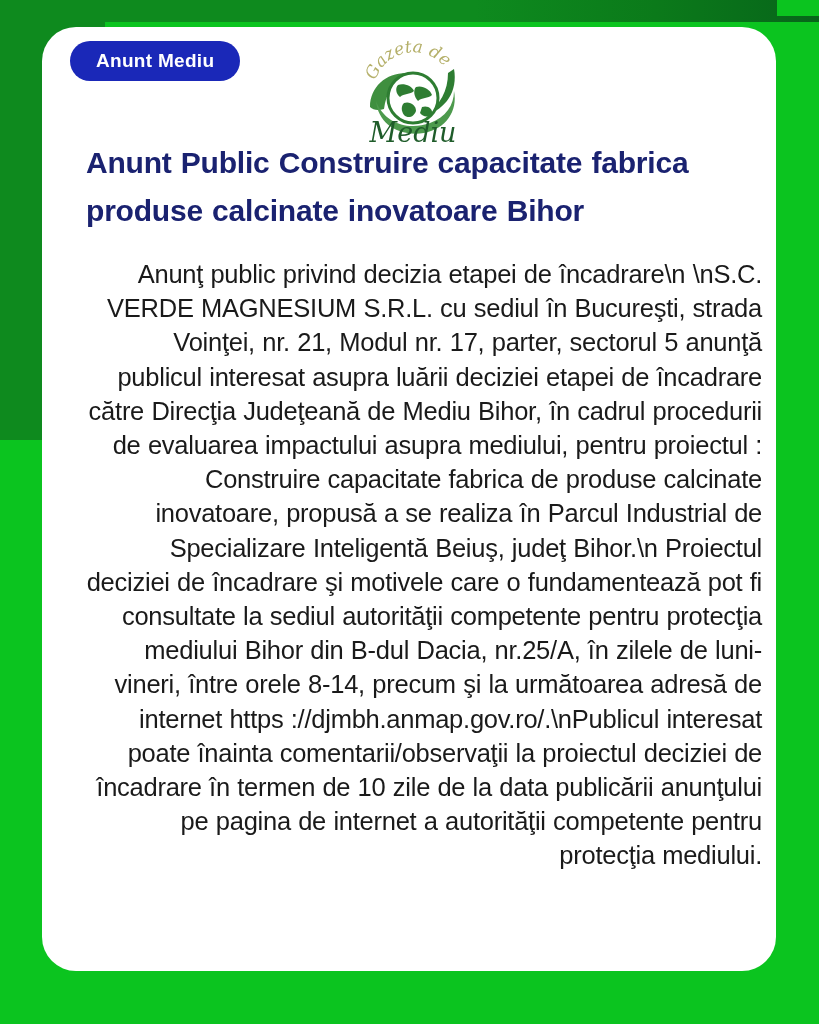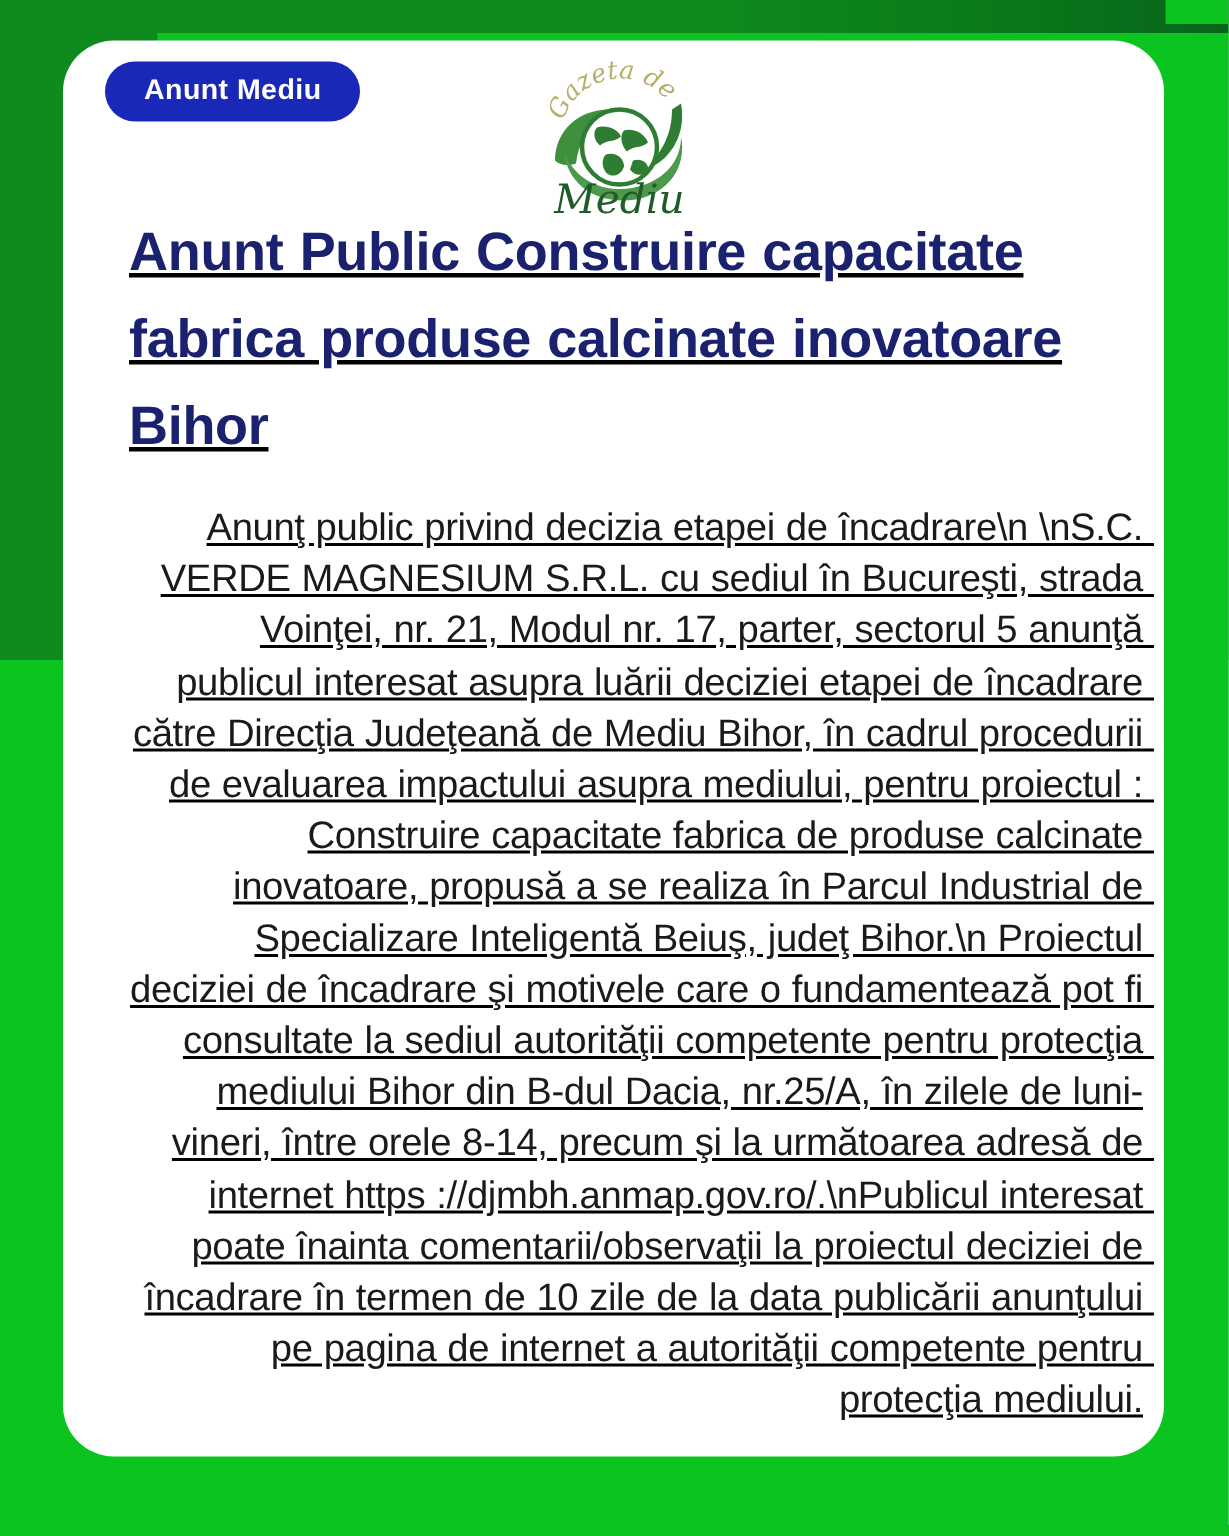--- a/index.html
+++ b/index.html
@@ -58,21 +58,20 @@
   .card {
     position: absolute;
     left: 42px;
     top: 27px;
     width: 734px;
     height: 944px;
     background: #ffffff;
     border-radius: 34px;
     box-sizing: border-box;
     padding: 0;
-    text-decoration: underline;
   }
 
   
   .card-header {
     position: relative;
     height: 112px;
   }
   .badge {
     position: absolute;
     left: 28px;
@@ -96,23 +95,23 @@
     width: 118px;
     height: 118px;
   }
   .logo svg { display: block; }
 
   
   .title {
     margin: 0;
     padding: 0 24px 0 44px;
     color: #1a2270;
-    font-size: 36px;
+    font-size: 30px;
     font-weight: bold;
-    line-height: 58px;
+    line-height: 48px;
     letter-spacing: -0.2px;
     word-spacing: 1px;
   }
 
   
   .body-text {
     margin: 0;
     padding: 22px 14px 0 44px;
     color: #1a1a1a;
     font-size: 25.5px;

